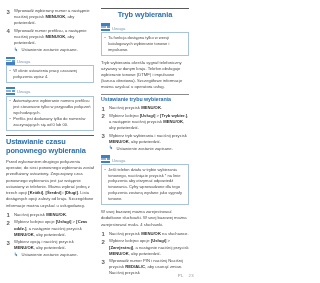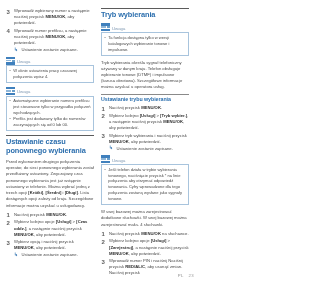--- a/index.html
+++ b/index.html
@@ -37,21 +37,21 @@
   .h-section {
     color: #2c6fae;
     font-size: 7.4px;
     font-weight: bold;
     line-height: 1.18;
     letter-spacing: -0.1px;
     border-top: 0.8px solid #5b5b5b;
     padding-top: 2.2px;
     margin: 0 0 3.4px 0;
   }
-  .h-section.tight { margin-bottom: 1px; }
+  .h-section.tight { margin-bottom: 1px; text-align: center; }
   .h-sub {
     color: #2c6fae;
     font-size: 5.3px;
     font-weight: bold;
     line-height: 1.2;
     letter-spacing: -0.05px;
     border-top: 0.6px solid #8a8a8a;
     padding-top: 1.6px;
     margin: 0 0 2.4px 0;
   }

